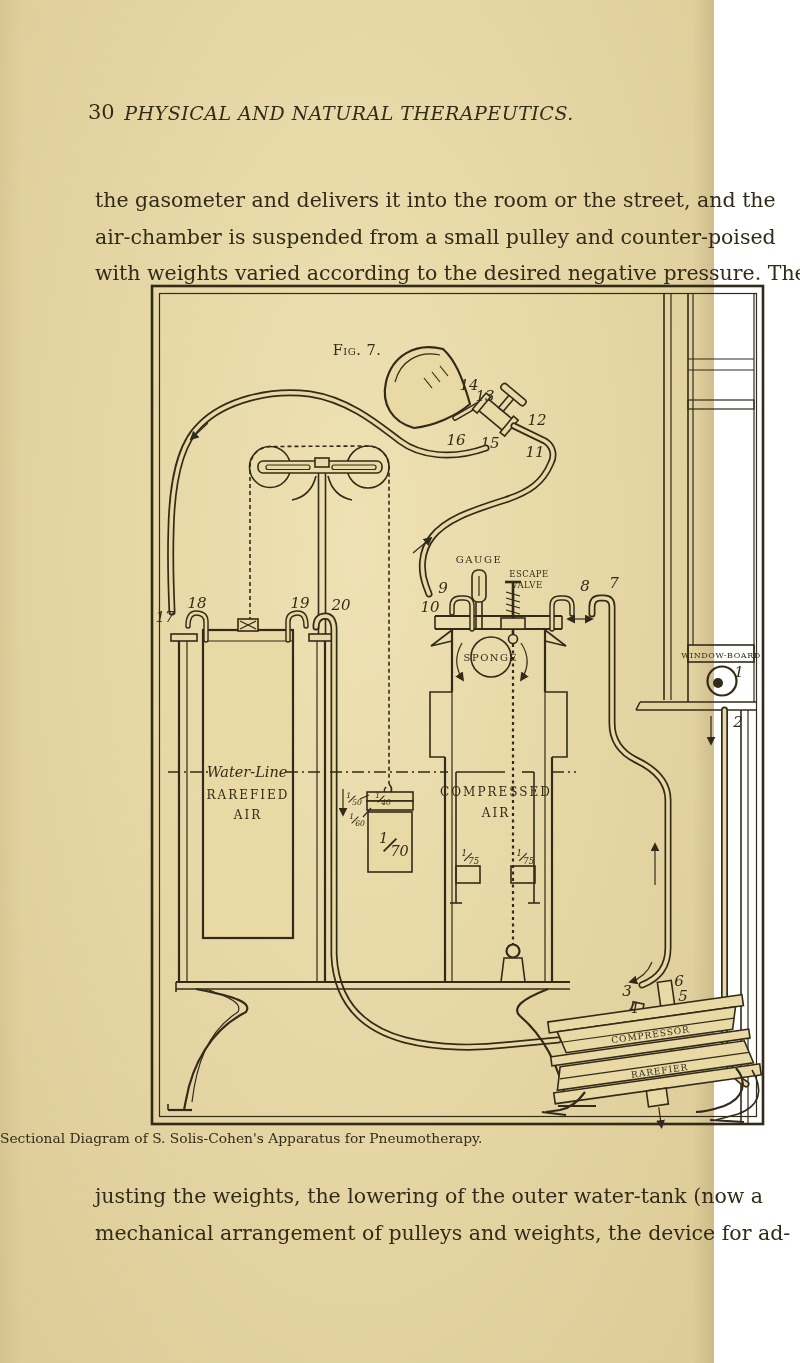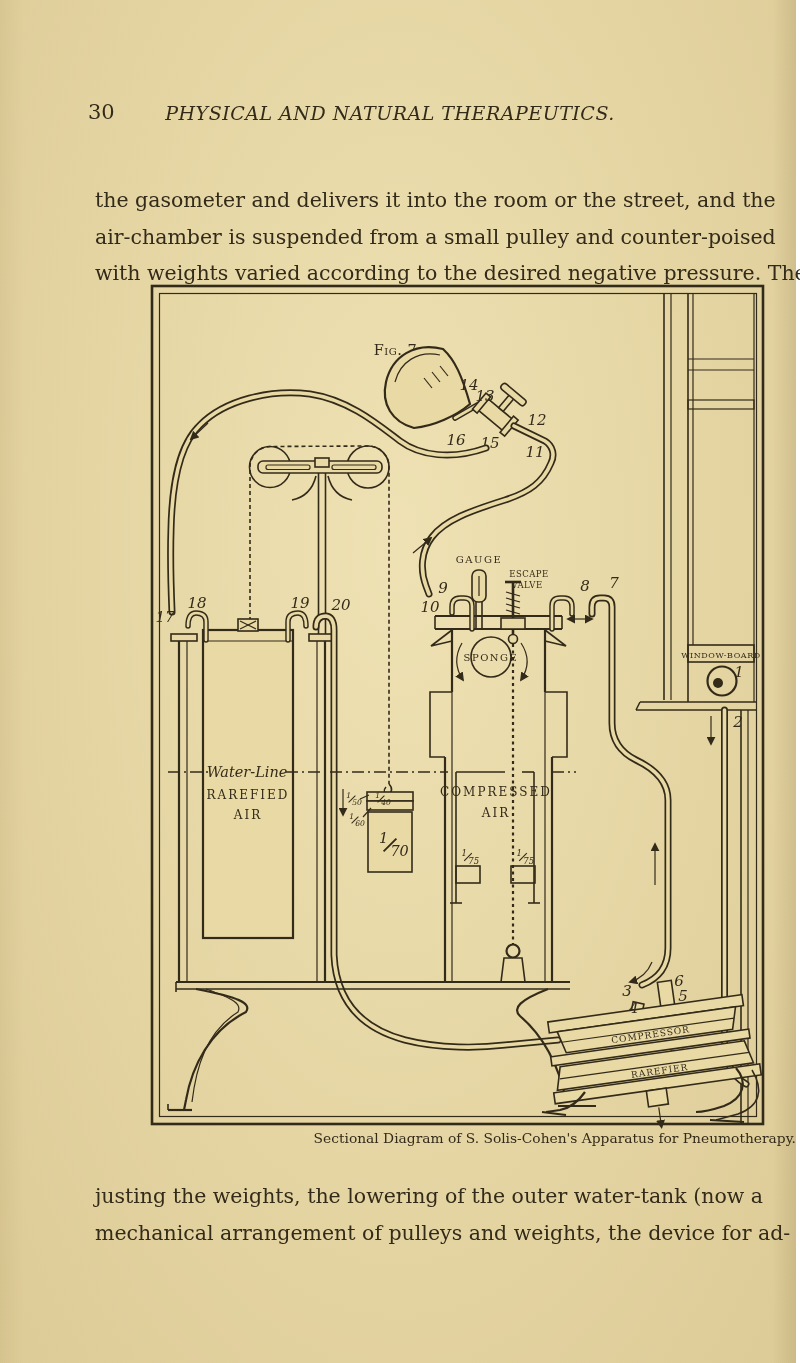--- a/index.html
+++ b/index.html
@@ -1,32 +1,32 @@
 <!DOCTYPE html>
 <html style="--paper: #e9d9a4; --ink: #332b1a;"><head>
 <meta charset="utf-8">
 <style>
   :root { --paper:#e9d9a4; --ink:#332b1a; }
   html,body{margin:0;padding:0;}
   body{width:800px;height:1363px;overflow:hidden;}
-  #page{position:relative;width:796px;height:1363px;
+  #page{position:relative;width:714px;height:1363px;
     background:
       radial-gradient(ellipse at 50% 40%, rgba(255,250,225,.25), rgba(120,90,40,.10) 95%),
       linear-gradient(90deg, rgba(120,90,40,.08), rgba(0,0,0,0) 3%, rgba(0,0,0,0) 97%, rgba(90,70,30,.14)),
       var(--paper);
     font-family:"DejaVu Serif","Liberation Serif",serif;color:var(--ink);}
   .abs{position:absolute;}
   .hdr-num{left:88px;top:100px;font-size:21px;}
   .hdr-title{left:0;right:60px;top:102px;text-align:center;font-style:italic;font-size:19px;letter-spacing:.5px;padding-left:44px;}
   .para{left:95px;width:666px;font-size:20.5px;line-height:36.5px;}
   .para .line{text-align:justify;text-align-last:justify;white-space:nowrap;}
   .p-top{top:182px;}
   .p-bottom{top:1178px;}
   .figlabel{left:0;right:0;top:342px;text-align:center;font-size:14.5px;font-variant:small-caps;letter-spacing:.5px;}
-  .caption{left:0;right:0;top:1130px;text-align:right;font-size:13.8px;}
+  .caption{left:0;right:0;top:1130px;text-align:left;font-size:13.8px;}
   svg{position:absolute;left:0;top:0;}
   svg text{fill:var(--ink);font-family:"DejaVu Serif","Liberation Serif",serif;}
   .s{stroke:var(--ink);fill:none;}
   .f{fill:var(--ink);stroke:none;}
   .w1{stroke-width:1.2;} .w15{stroke-width:1.6;} .w2{stroke-width:2.2;} .w25{stroke-width:2.6;}
   .tube-o{stroke:var(--ink);fill:none;stroke-width:7;stroke-linecap:round;}
   .tube-i{stroke:var(--paper);fill:none;stroke-width:3.6;stroke-linecap:round;}
   .pipe-o{stroke:var(--ink);fill:none;stroke-width:5.5;stroke-linecap:round;}
   .pipe-i{stroke:var(--paper);fill:none;stroke-width:2.6;stroke-linecap:round;}
   .cord{stroke:var(--ink);fill:none;stroke-width:1.6;stroke-dasharray:4 3;}

